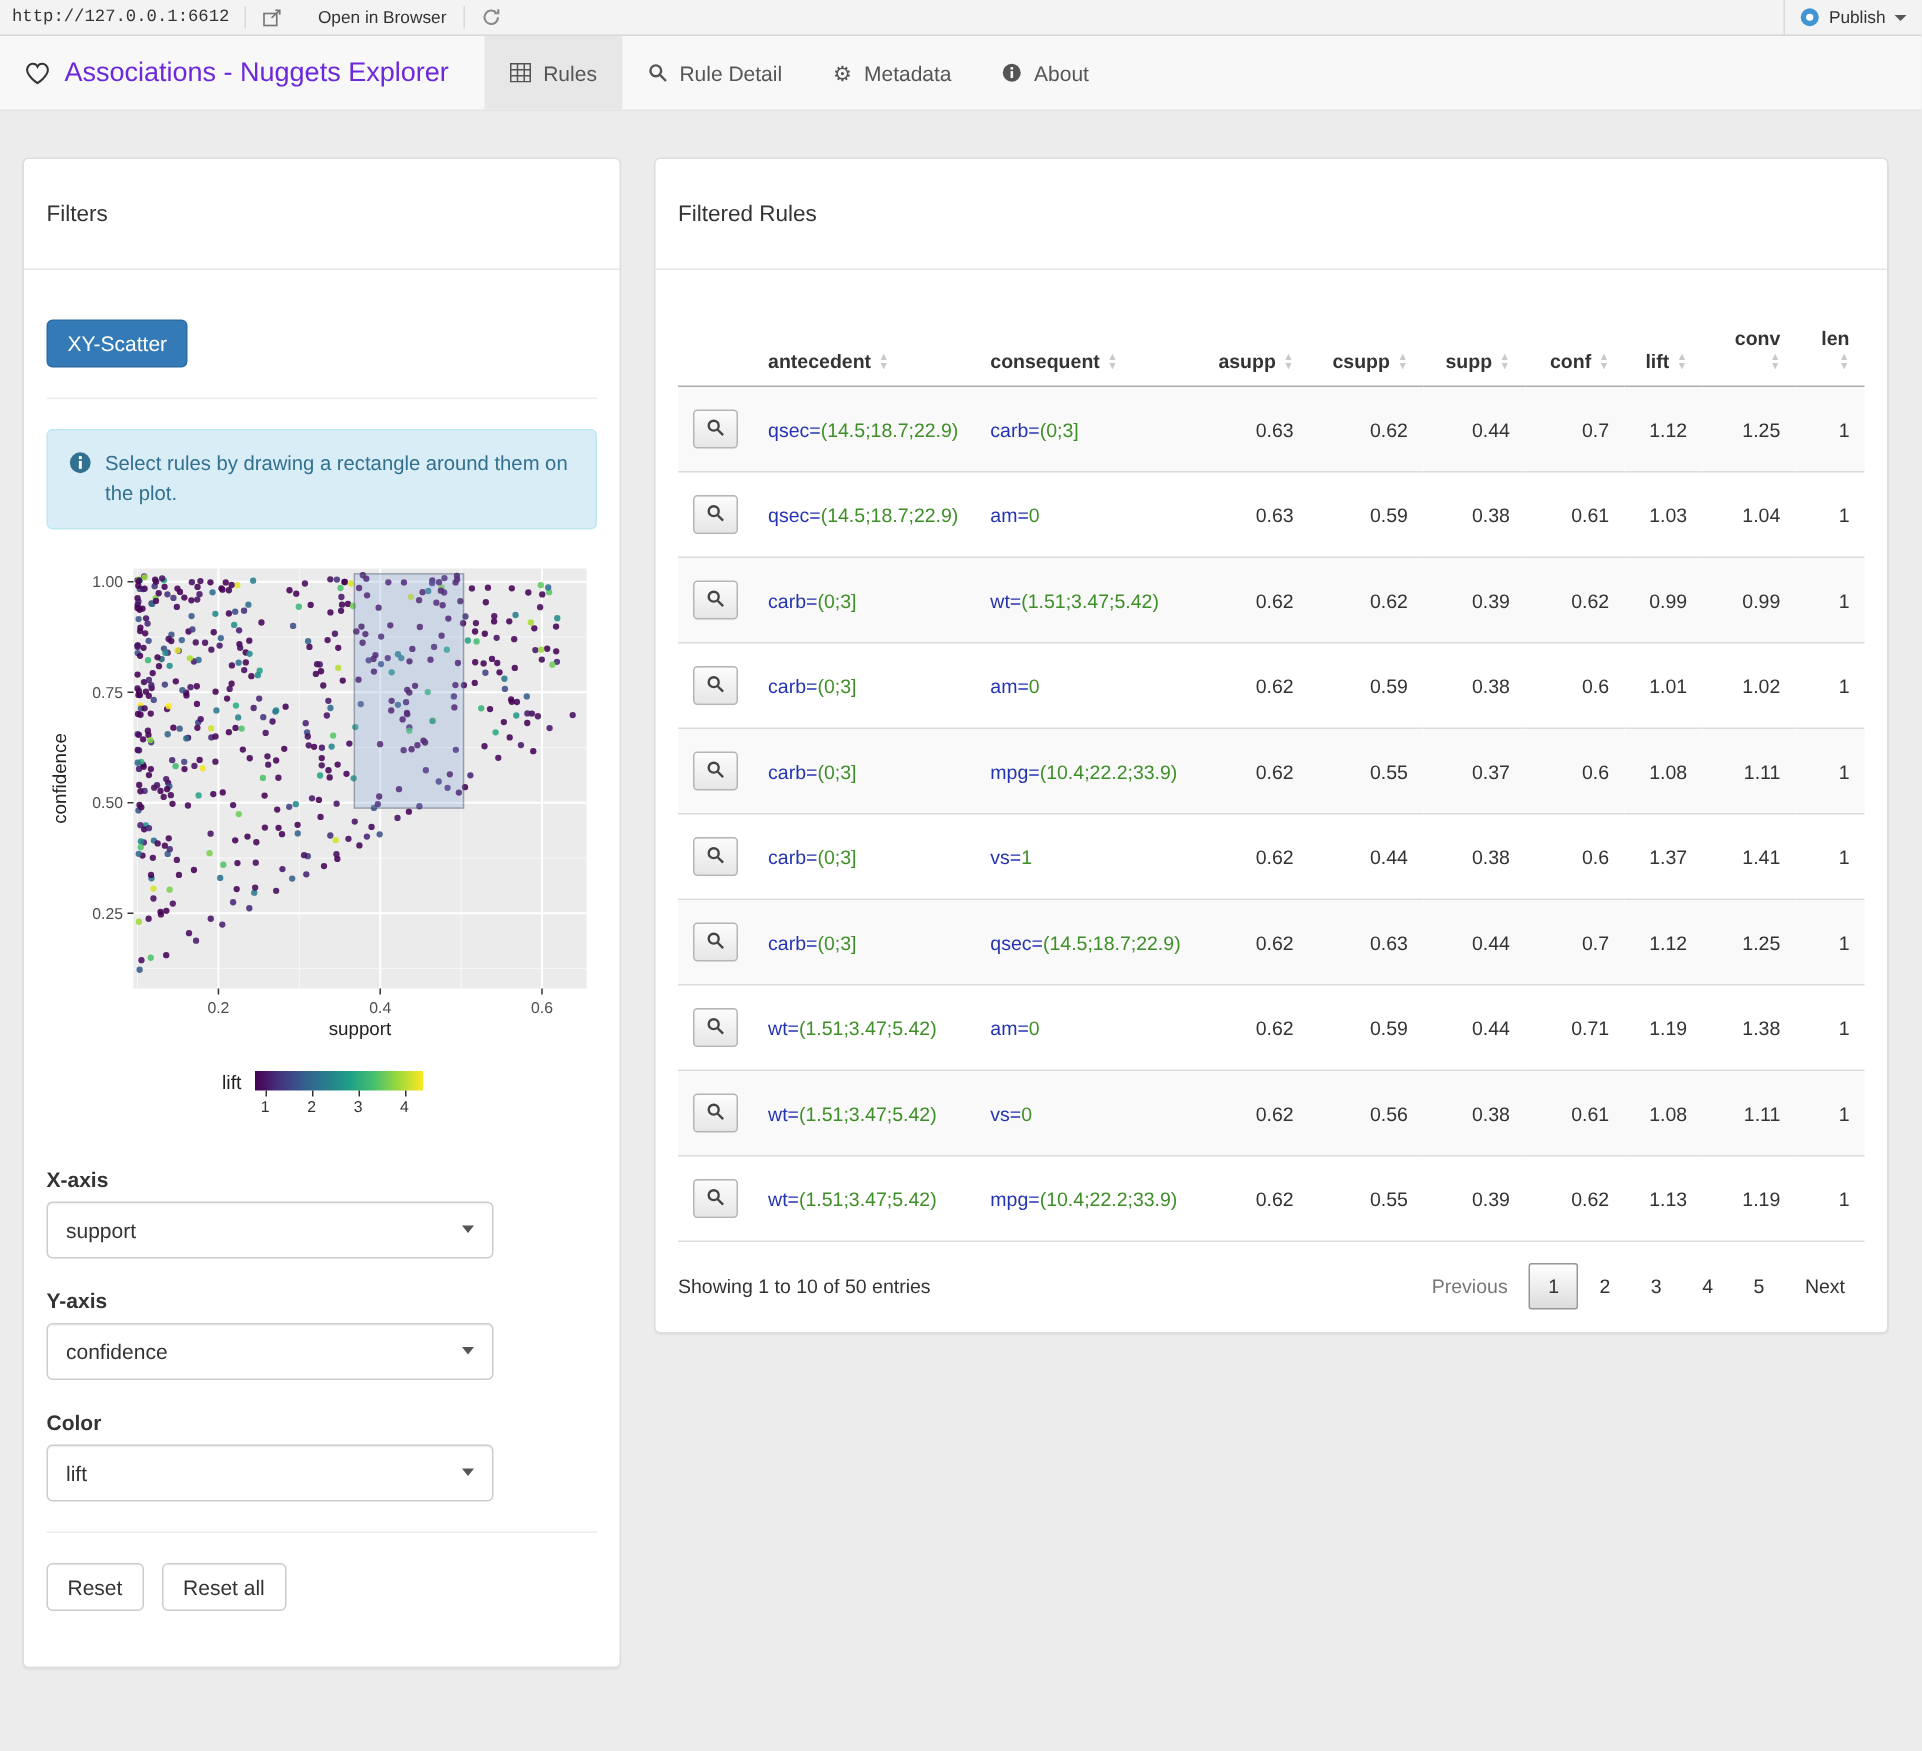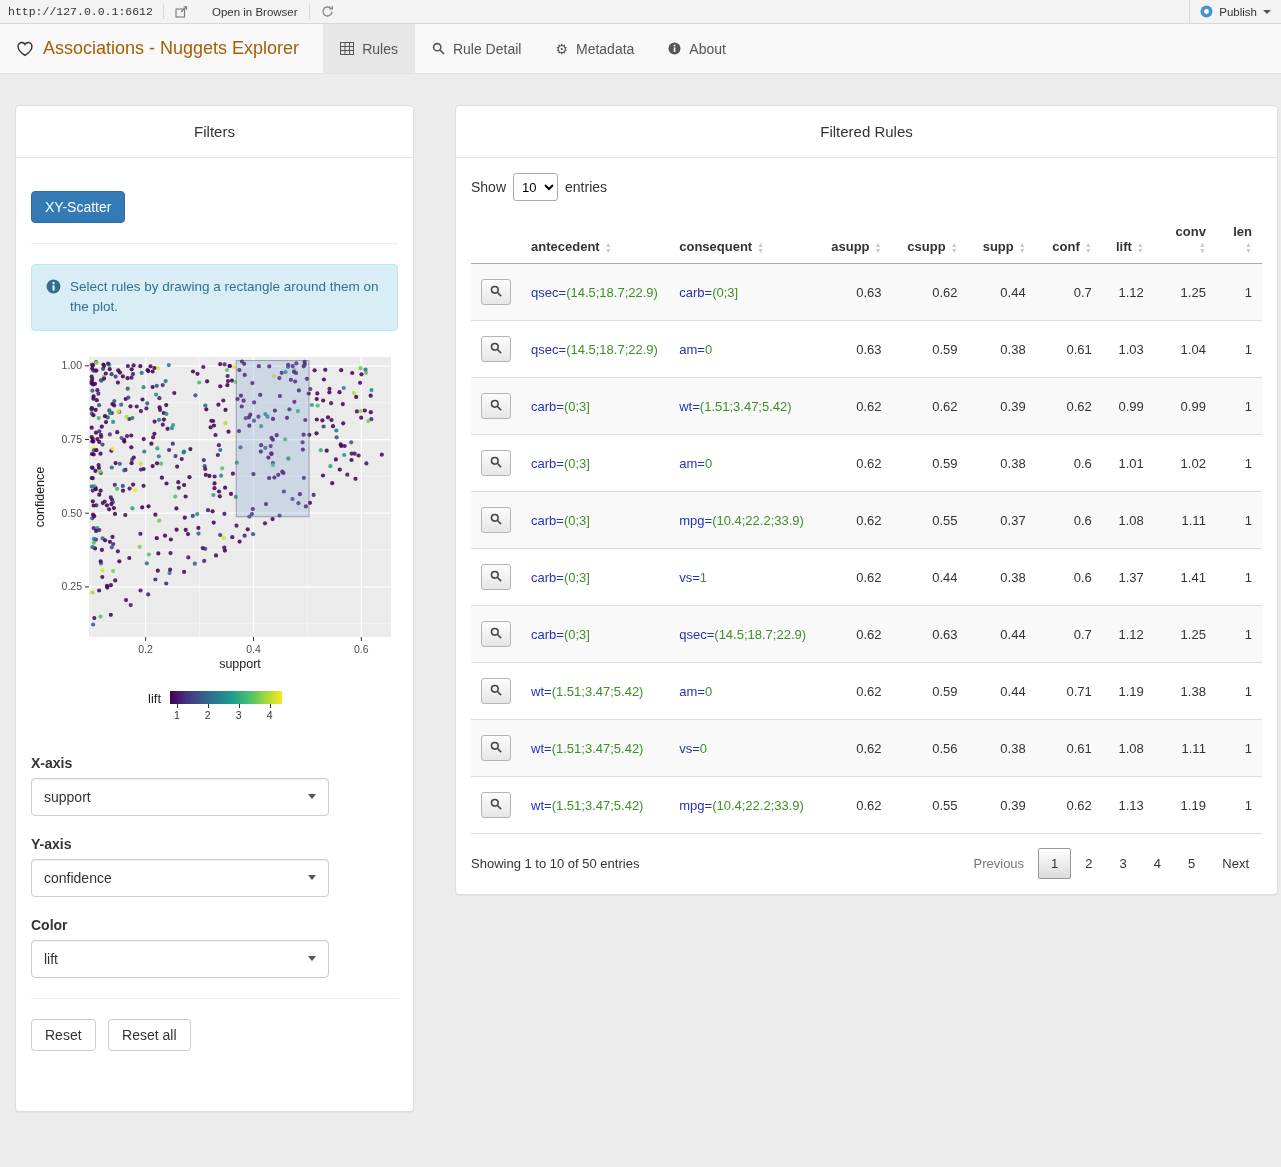--- a/index.html
+++ b/index.html
@@ -14,32 +14,32 @@
   .chrome-url{padding:0 10px 0 8px;height:100%;display:flex;align-items:center;font-family:Liberation Mono, monospace;}
   .chrome-sep{width:1px;height:15px;background:#d9d9d9;}
   .chrome-item{display:flex;align-items:center;gap:24px;padding:0 11px;height:100%;cursor:pointer;}
   .publish-block{margin-left:auto;display:flex;align-items:center;gap:6px;padding:0 10px;height:100%;
     border-left:1px solid #d9d9d9;cursor:pointer;}
   .caret-down{width:0;height:0;border-left:4px solid transparent;border-right:4px solid transparent;
     border-top:4.5px solid #555;display:inline-block;}
   
   .navbar{position:absolute;top:24px;left:0;right:0;height:49px;background:#f8f8f8;
     border-bottom:1px solid #e3e3e3;display:flex;align-items:stretch;}
-  .brand{display:flex;align-items:center;gap:9px;padding:0 16px;font-size:18px;color:#a16207;}
+  .brand{display:flex;align-items:center;gap:9px;padding:0 16px;font-size:18px;color:#6d28d9;}
   .top-tabs{display:flex;margin-left:8px;}
   .top-tab{display:flex;align-items:center;gap:8px;padding:0 17px;font-size:14px;color:#555;cursor:pointer;}
   .top-tab.active{background:#e7e7e7;}
   .top-tab svg, .top-tab .gear-glyph{color:#555;}
   .gear-glyph{font-size:14px;line-height:1;}
   
   .panel{position:absolute;background:#fff;border:1px solid #ddd;border-radius:4px;
     box-shadow:0 1px 1px rgba(0,0,0,0.05);}
   #filters-panel{left:15px;top:105px;width:397px;min-height:1005px;}
-  #rules-panel{left:455px;top:105px;width:821px;}
-  .panel-heading{padding:17px 15px;font-size:15px;color:#333;border-bottom:1px solid #e5e5e5;text-align:center;}
+  #rules-panel{left:436px;top:105px;width:821px;}
+  .panel-heading{padding:28px 15px;font-size:15px;color:#333;border-bottom:1px solid #e5e5e5;}
   .panel-body{padding:15px;}
   
   .nav-tabs{display:flex;border-bottom:1px solid #ddd;}
   .nav-tab{padding:10px 15px;font-size:14px;margin-bottom:-1px;cursor:pointer;
     border:1px solid transparent;border-radius:4px 4px 0 0;}
   .nav-tab.inactive{color:#337ab7;}
   .nav-tab.active{color:#555;background:#fff;border-color:#ddd #ddd transparent;}
   .btn-primary{margin-top:18px;display:inline-block;background:#337ab7;border:1px solid #2e6da4;
     color:#fff;font-size:14px;padding:7px 13px;border-radius:4px;cursor:pointer;}
   hr.divider{border:none;border-top:1px solid #eee;margin:20px 0;}
@@ -764,27 +764,20 @@
     <div>
       <span class="btn-default">Reset</span>
       <span class="btn-default">Reset all</span>
     </div>
   </div>
 </div>
 
 <div class="panel" id="rules-panel">
   <div class="panel-heading">Filtered Rules</div>
   <div class="panel-body">
-    <div class="dt-controls">
-      <span>Show</span>
-      <select>
-        <option selected="">10</option>
-      </select>
-      <span>entries</span>
-    </div>
 
     <table class="dt">
       <colgroup>
         <col style="width:50px">
           <col style="width:148px">
           <col style="width:148px">
         <col style="width:74px">
           <col style="width:76px">
           <col style="width:68px">
         <col style="width:66px">

